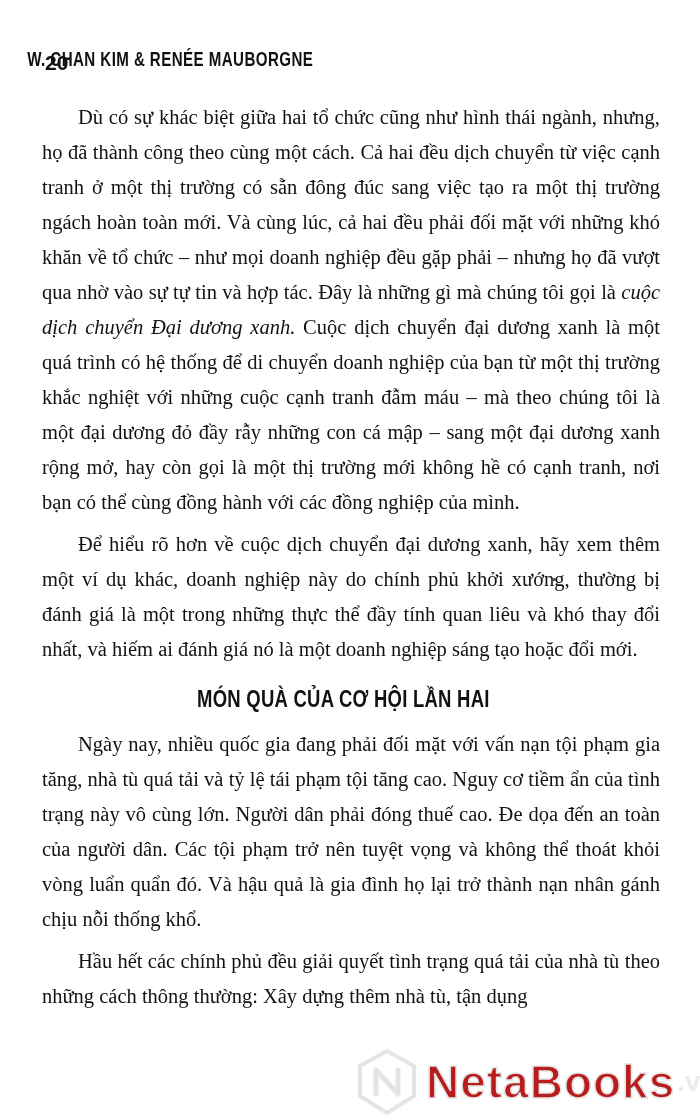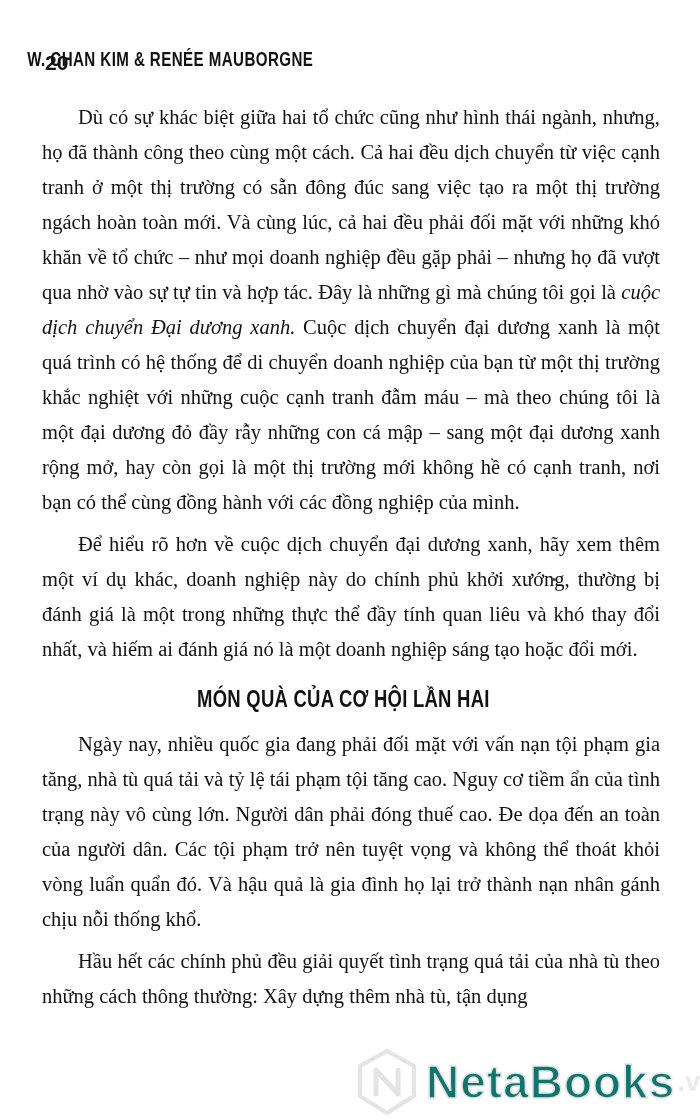--- a/index.html
+++ b/index.html
@@ -65,21 +65,21 @@
   }
   .watermark {
     position: absolute; left: 356px; top: 1048px;
     display: flex; align-items: center;
     pointer-events: none;
   }
   .watermark-logo { margin-right: 8px; }
   .watermark-brand {
     font-family: "Liberation Sans", sans-serif;
     font-weight: 700; font-size: 46px; letter-spacing: 1px;
-    color: #0f766e;
+    color: #b91c1c;
     -webkit-text-stroke: 1.6px #e4e4e4;
     line-height: 1;
   }
   .watermark-suffix {
     font-family: "Liberation Sans", sans-serif;
     font-weight: 700; font-size: 28px;
     color: #ebebeb; margin-left: 2px; line-height: 1;
   }
 </style>
 </head>

